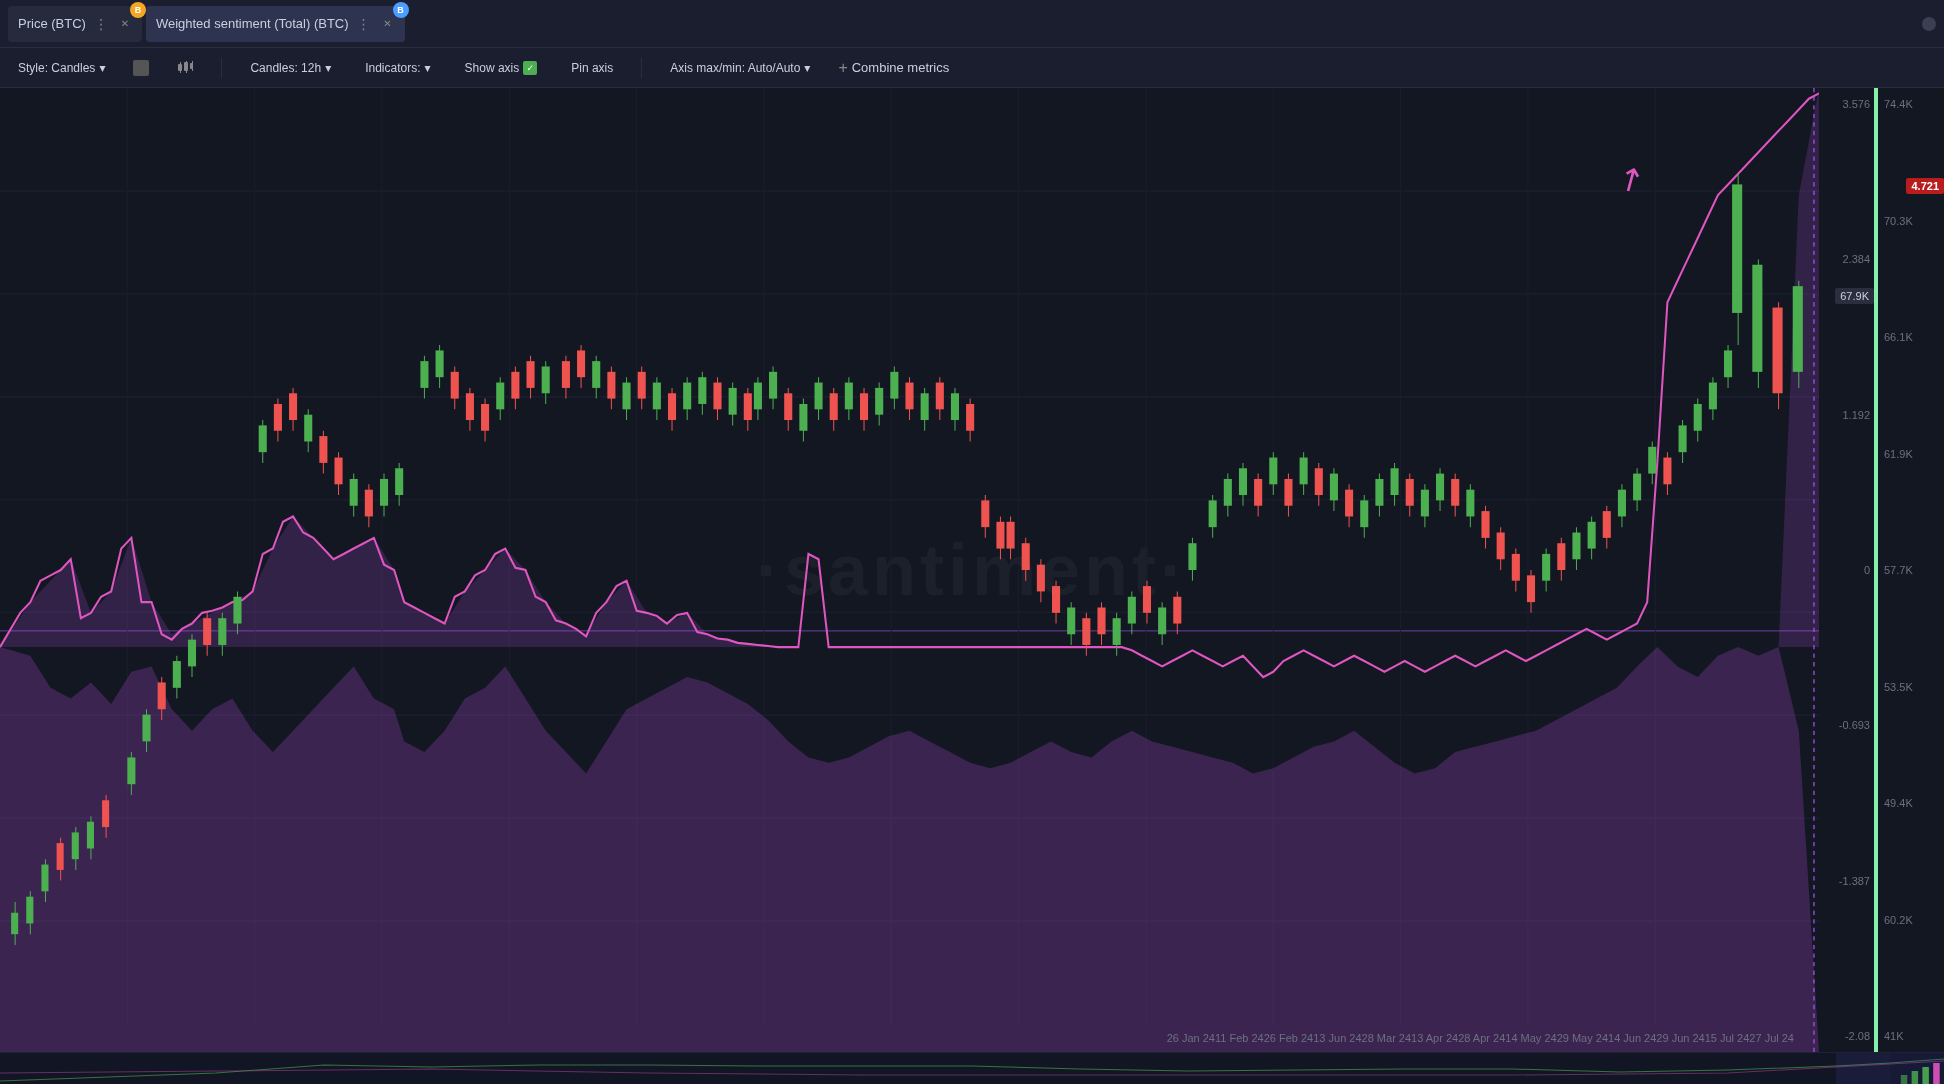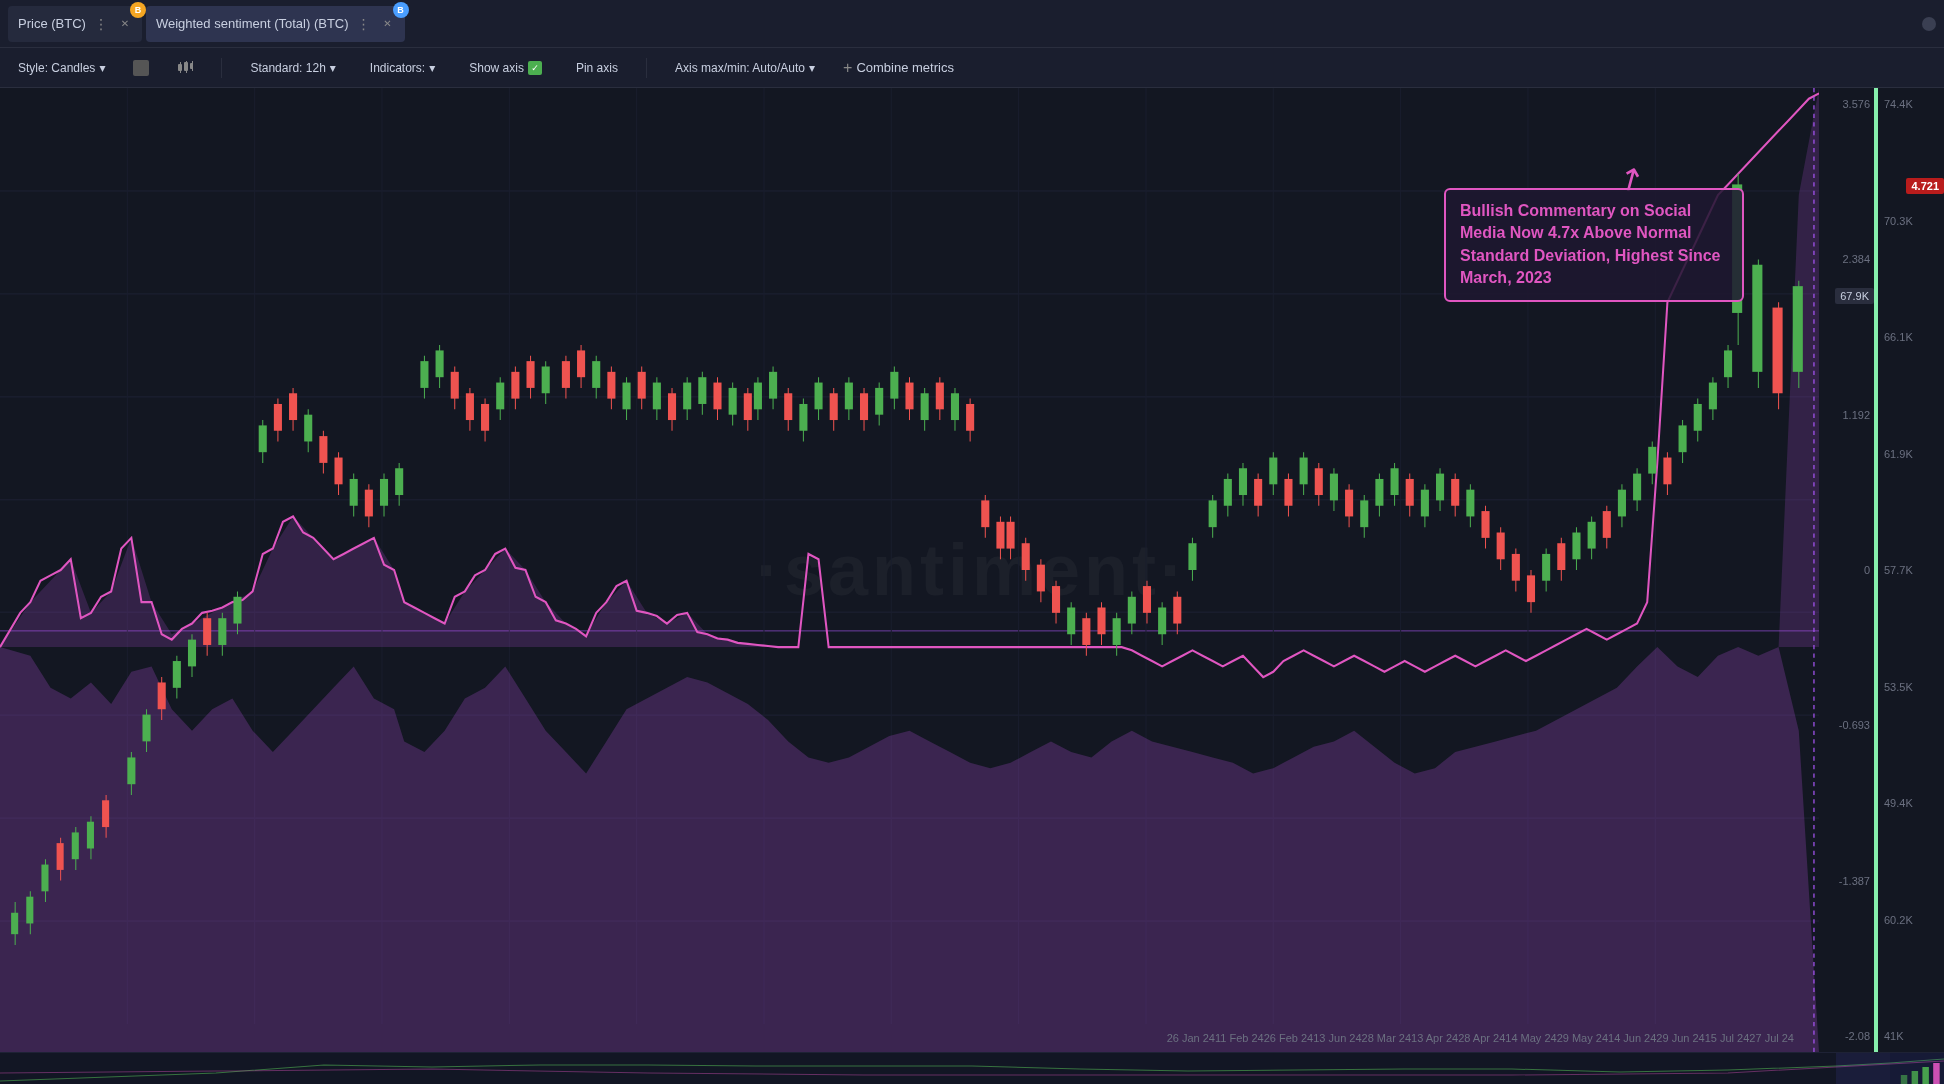--- a/index.html
+++ b/index.html
@@ -297,21 +297,21 @@
       <rect x="7" y="1" width="4" height="9" fill="#888" rx="1"></rect>
       <rect x="9" y="0" width="1" height="1" fill="#888"></rect>
       <rect x="9" y="10" width="1" height="2" fill="#888"></rect>
       <rect x="13" y="2" width="4" height="6" fill="#888" rx="1"></rect>
       <rect x="15" y="0" width="1" height="2" fill="#888"></rect>
       <rect x="15" y="8" width="1" height="2" fill="#888"></rect>
     </svg>
   </div>
   <div class="toolbar-separator"></div>
   <div class="toolbar-item">
-    <span>Standard: 12h</span>
+    <span>Candles: 12h</span>
     <span>▾</span>
   </div>
   <div class="toolbar-item">
     <span>Indicators:</span>
     <span>▾</span>
   </div>
   <div class="toolbar-item">
     <span>Show axis</span>
     <div class="checkbox-custom">✓</div>
   </div>
@@ -621,23 +621,20 @@
       <rect x="1691" y="275" width="8" height="25" fill="#4caf50"></rect>
       <line x1="1710" y1="240" x2="1710" y2="280" stroke="#4caf50" stroke-width="1"></line>
       <rect x="1706" y="245" width="8" height="25" fill="#4caf50"></rect>
     </g>
 
     <line x1="1795" y1="0" x2="1795" y2="900" stroke="#a855f7" stroke-width="1.5" stroke-dasharray="4,4" opacity="0.8"></line>
   </svg>
 
   <div style="position:absolute;right:300px;top:72px;color:#e056c1;font-size:32px;transform:rotate(-30deg)">↗</div>
 
-  <div class="annotation-box">
-    <span>Bullish Commentary on Social Media Now 4.7x Above Normal Standard Deviation, Highest Since March, 2023</span>
-  </div>
 
   <div class="y-axis-right">
     <span>74.4K</span>
     <span>70.3K</span>
     <span>66.1K</span>
     <span>61.9K</span>
     <span>57.7K</span>
     <span>53.5K</span>
     <span>49.4K</span>
     <span>60.2K</span>

